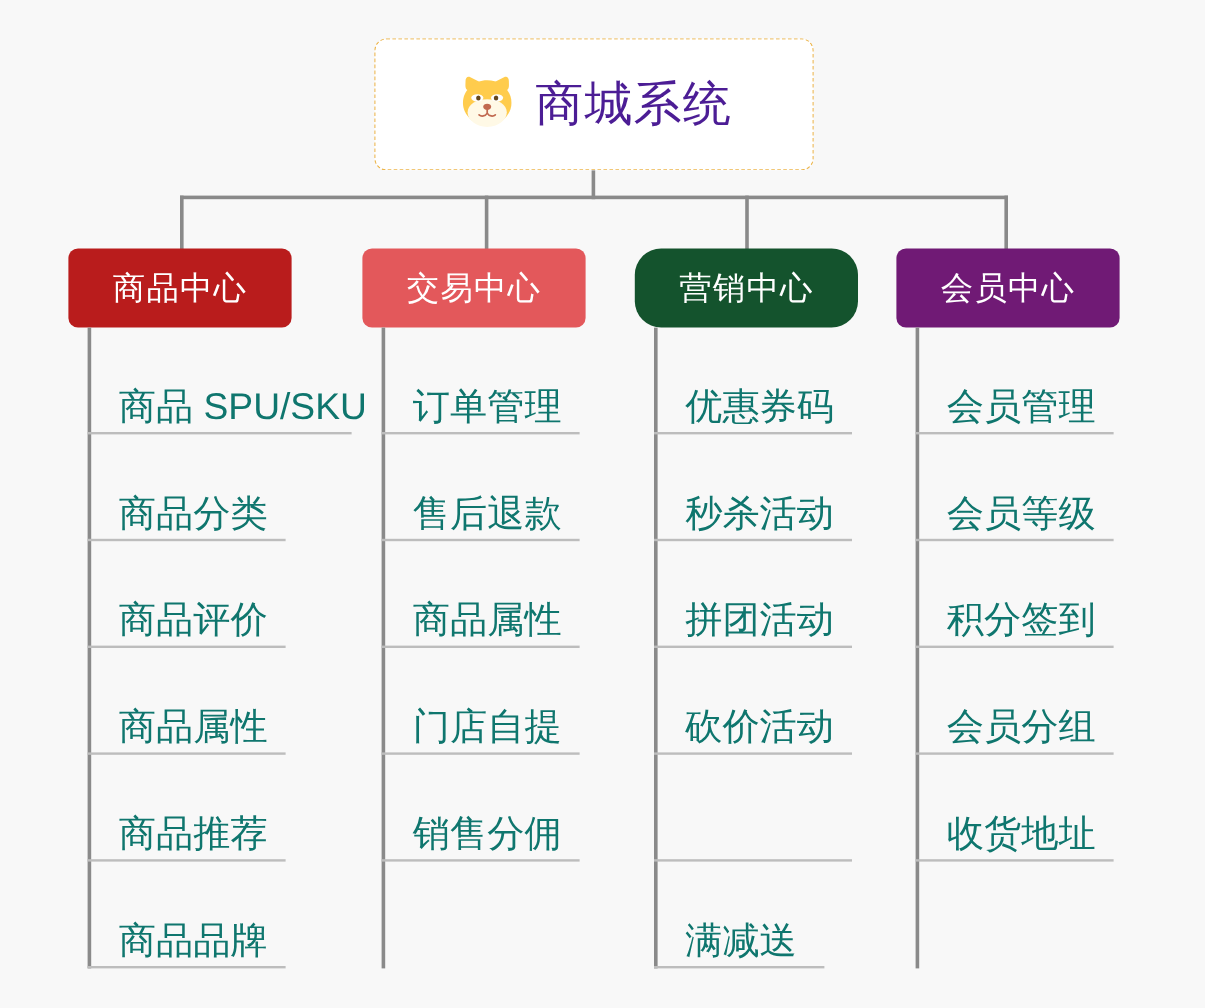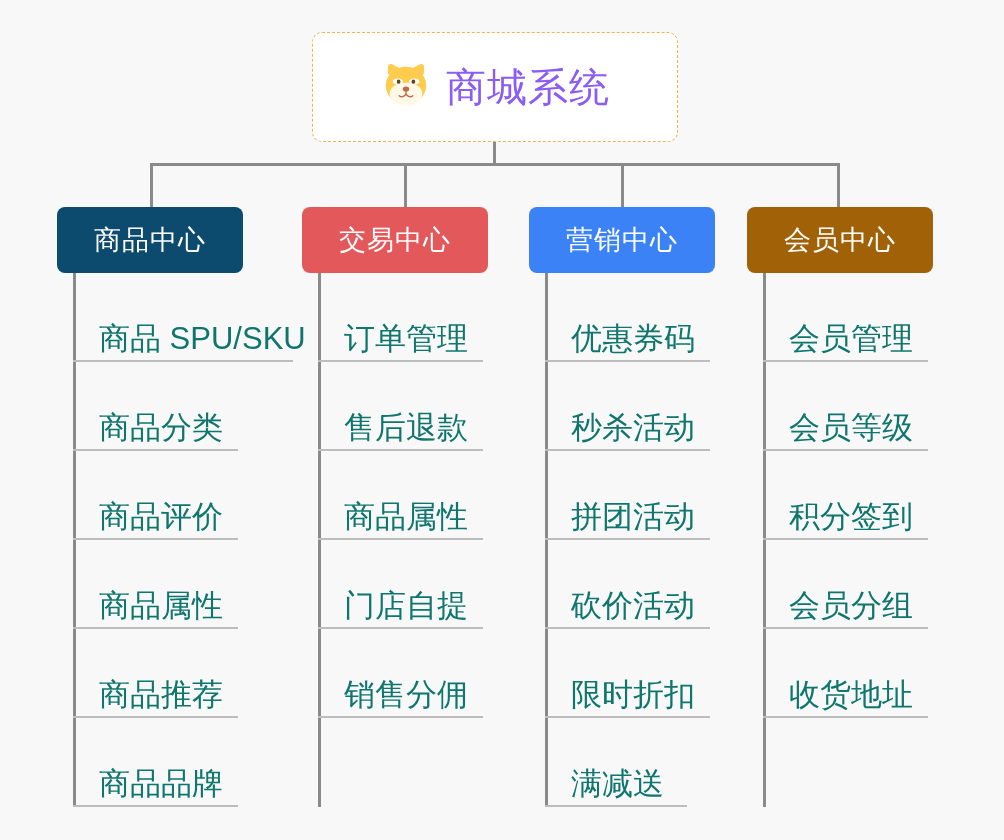--- a/index.html
+++ b/index.html
@@ -137,32 +137,32 @@
       <path fill="#FFCC4D" d="M30.5 4.5c0-2-1.2-3-2.8-2.2L22 5.2 24 13l5.6-3.4c1.3-.8.9-3.1.9-5.1z"></path>
       <path fill="#FFCC4D" d="M32 17c0 7.2-6.3 13-14 13S4 24.2 4 17 10.3 4 18 4s14 5.8 14 13z"></path>
       <path fill="#FFF9E6" d="M29.3 22.6C29.3 27.2 24.2 31 18 31s-11.3-3.8-11.3-8.4C6.7 18 11.8 15 18 15s11.3 3 11.3 7.6z"></path>
       <ellipse cx="12.3" cy="14.2" rx="3.5" ry="2.1" fill="#FFFFFF"></ellipse>
       <ellipse cx="23.7" cy="14.2" rx="3.5" ry="2.1" fill="#FFFFFF"></ellipse>
       <ellipse cx="12.9" cy="14.3" rx="1.3" ry="1.5" fill="#66471B"></ellipse>
       <ellipse cx="23.1" cy="14.3" rx="1.3" ry="1.5" fill="#66471B"></ellipse>
       <path fill="#C1694F" d="M20.3 19.3c0 1.1-1 1.9-2.3 1.9s-2.3-.8-2.3-1.9 1-1.7 2.3-1.7 2.3.6 2.3 1.7z"></path>
       <path fill="none" stroke="#C1694F" stroke-width="1" stroke-linecap="round" d="M18 21.3v1.7M18 23c-1.1 1.9-3.4 2.2-4.7 1M18 23c1.1 1.9 3.4 2.2 4.7 1"></path>
     </svg>
-    <span class="root-title" style="color: #8b5cf6;">商城系统</span>
+    <span class="root-title" style="color: #4c1d95;">商城系统</span>
   </div>
 
   <div class="conn conn-v" style="left: 493px; top: 142px; height: 24px; background: rgb(138, 138, 138);"></div>
   <div class="conn conn-h" style="left: 150px; top: 163px; width: 690px; background: rgb(138, 138, 138);"></div>
   <div class="conn conn-v" style="left: 150px; top: 163px; height: 45px; background: rgb(138, 138, 138);"></div>
   <div class="conn conn-v" style="left: 404px; top: 163px; height: 45px; background: rgb(138, 138, 138);"></div>
   <div class="conn conn-v" style="left: 621px; top: 163px; height: 45px; background: rgb(138, 138, 138);"></div>
   <div class="conn conn-v" style="left: 837px; top: 163px; height: 45px; background: rgb(138, 138, 138);"></div>
 
   <div class="column" style="left:57px;">
-    <div class="cat-box" style="background: #0c4a6e;">
+    <div class="cat-box" style="background: #b91c1c;">
       <span class="cat-label">商品中心</span>
     </div>
     <div class="spine" style="height: 534px; background: rgb(138, 138, 138);"></div>
     <ul class="leaf-list">
       <li class="leaf-item">
         <div class="leaf-underline" style="width:220px;"></div>
         <span class="leaf-text">商品 SPU/SKU</span>
       </li>
       <li class="leaf-item">
         <div class="leaf-underline" style="width:165px;"></div>
@@ -210,21 +210,21 @@
         <span class="leaf-text">门店自提</span>
       </li>
       <li class="leaf-item">
         <div class="leaf-underline" style="width:165px;"></div>
         <span class="leaf-text">销售分佣</span>
       </li>
     </ul>
   </div>
 
   <div class="column" style="left:529px;">
-    <div class="cat-box" style="background: #3b82f6;">
+    <div class="cat-box" style="background: #14532d; border-radius: 22px;">
       <span class="cat-label">营销中心</span>
     </div>
     <div class="spine" style="height: 534px; background: rgb(138, 138, 138);"></div>
     <ul class="leaf-list">
       <li class="leaf-item">
         <div class="leaf-underline" style="width:165px;"></div>
         <span class="leaf-text">优惠券码</span>
       </li>
       <li class="leaf-item">
         <div class="leaf-underline" style="width:165px;"></div>
@@ -233,31 +233,30 @@
       <li class="leaf-item">
         <div class="leaf-underline" style="width:165px;"></div>
         <span class="leaf-text">拼团活动</span>
       </li>
       <li class="leaf-item">
         <div class="leaf-underline" style="width:165px;"></div>
         <span class="leaf-text">砍价活动</span>
       </li>
       <li class="leaf-item">
         <div class="leaf-underline" style="width:165px;"></div>
-        <span class="leaf-text">限时折扣</span>
       </li>
       <li class="leaf-item">
         <div class="leaf-underline" style="width:142px;"></div>
         <span class="leaf-text">满减送</span>
       </li>
     </ul>
   </div>
 
   <div class="column" style="left:747px;">
-    <div class="cat-box" style="background: #a16207; align-items: center;">
+    <div class="cat-box" style="background: #701a75; align-items: center;">
       <span class="cat-label">会员中心</span>
     </div>
     <div class="spine" style="height: 534px; background: rgb(138, 138, 138);"></div>
     <ul class="leaf-list">
       <li class="leaf-item">
         <div class="leaf-underline" style="width:165px;"></div>
         <span class="leaf-text">会员管理</span>
       </li>
       <li class="leaf-item">
         <div class="leaf-underline" style="width:165px;"></div>

